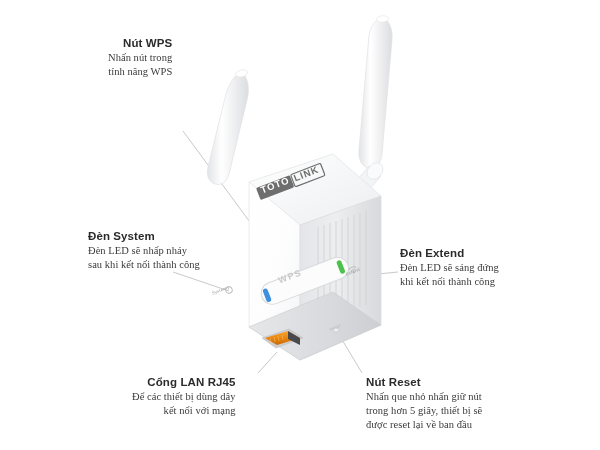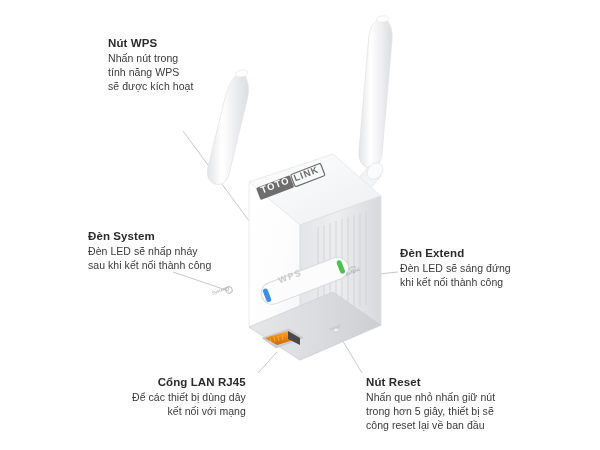--- a/index.html
+++ b/index.html
@@ -27,23 +27,23 @@
     letter-spacing: 0.1px;
     white-space: nowrap;
   }
   .callout-body {
     font-size: 10.5px;
     color: #3a3a3a;
     line-height: 14.2px;
     letter-spacing: 0.05px;
     white-space: nowrap;
   }
-  .callout-body div { white-space: nowrap; }
-
-  #callout-wps       { left: 108px; top: 36px;  }
+  .callout-body div { white-space: nowrap; font-family: Liberation Serif, serif; }
+
+  #callout-wps       { left: 108px; top: 36px; text-align: right;  }
   #callout-system    { left: 88px;  top: 229px; }
   #callout-extend    { left: 400px; top: 246px; }
   #callout-lan       { left: 132px; top: 375px; text-align: right; }
   #callout-reset     { left: 366px; top: 375px; }
 
   
   #scene {
     position: absolute;
     left: 0; top: 0;
     width: 600px;
@@ -236,21 +236,20 @@
   <div class="dev-label" id="label-wps-btn">WPS</div>
   <div class="dev-label" id="label-system">System</div>
   <div class="dev-label" id="label-extend">Extend</div>
   <div class="dev-label" id="label-reset-mark">RESET</div>
 
   <div class="callout" id="callout-wps">
     <div class="callout-title">Nút WPS</div>
     <div class="callout-body">
       <div>Nhấn nút trong</div>
       <div>tính năng WPS</div>
-      <div>sẽ được kích hoạt</div>
     </div>
   </div>
 
   <div class="callout" id="callout-system">
     <div class="callout-title">Đèn System</div>
     <div class="callout-body">
       <div>Đèn LED sẽ nhấp nháy</div>
       <div>sau khi kết nối thành công</div>
     </div>
   </div>
@@ -269,17 +268,17 @@
       <div>Để các thiết bị dùng dây</div>
       <div>kết nối với mạng</div>
     </div>
   </div>
 
   <div class="callout" id="callout-reset">
     <div class="callout-title">Nút Reset</div>
     <div class="callout-body">
       <div>Nhấn que nhỏ nhấn giữ nút</div>
       <div>trong hơn 5 giây, thiết bị sẽ</div>
-      <div>công reset lại về ban đầu</div>
+      <div>được reset lại về ban đầu</div>
     </div>
   </div>
 
 </div>
 
 </body></html>

